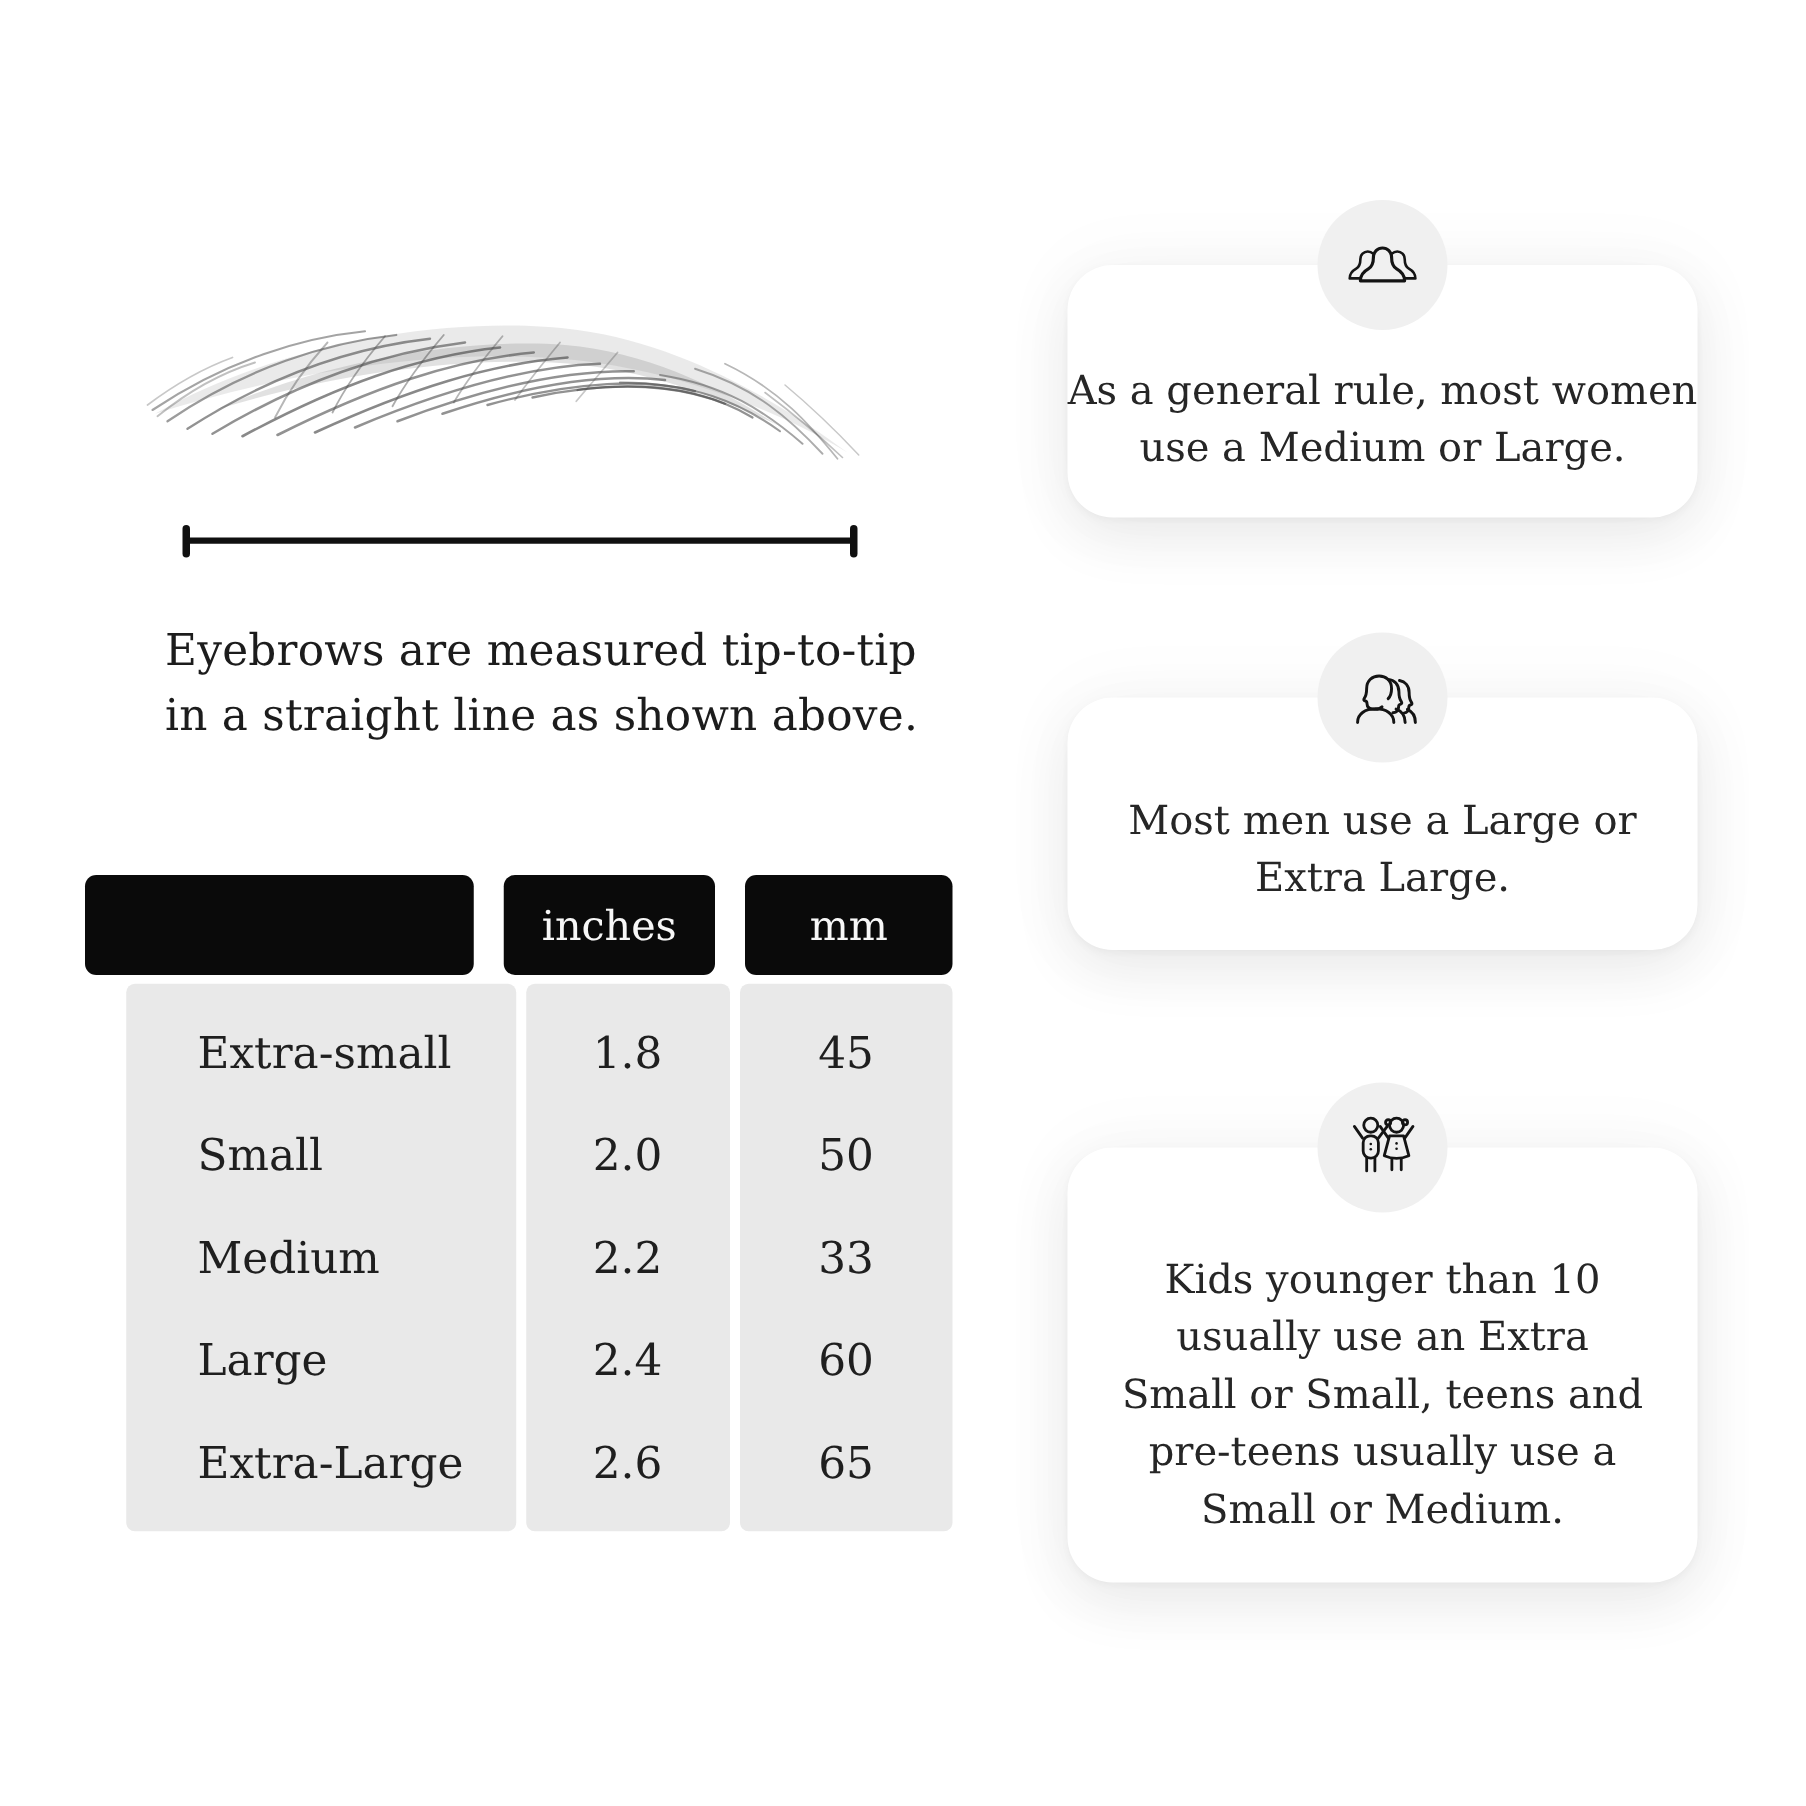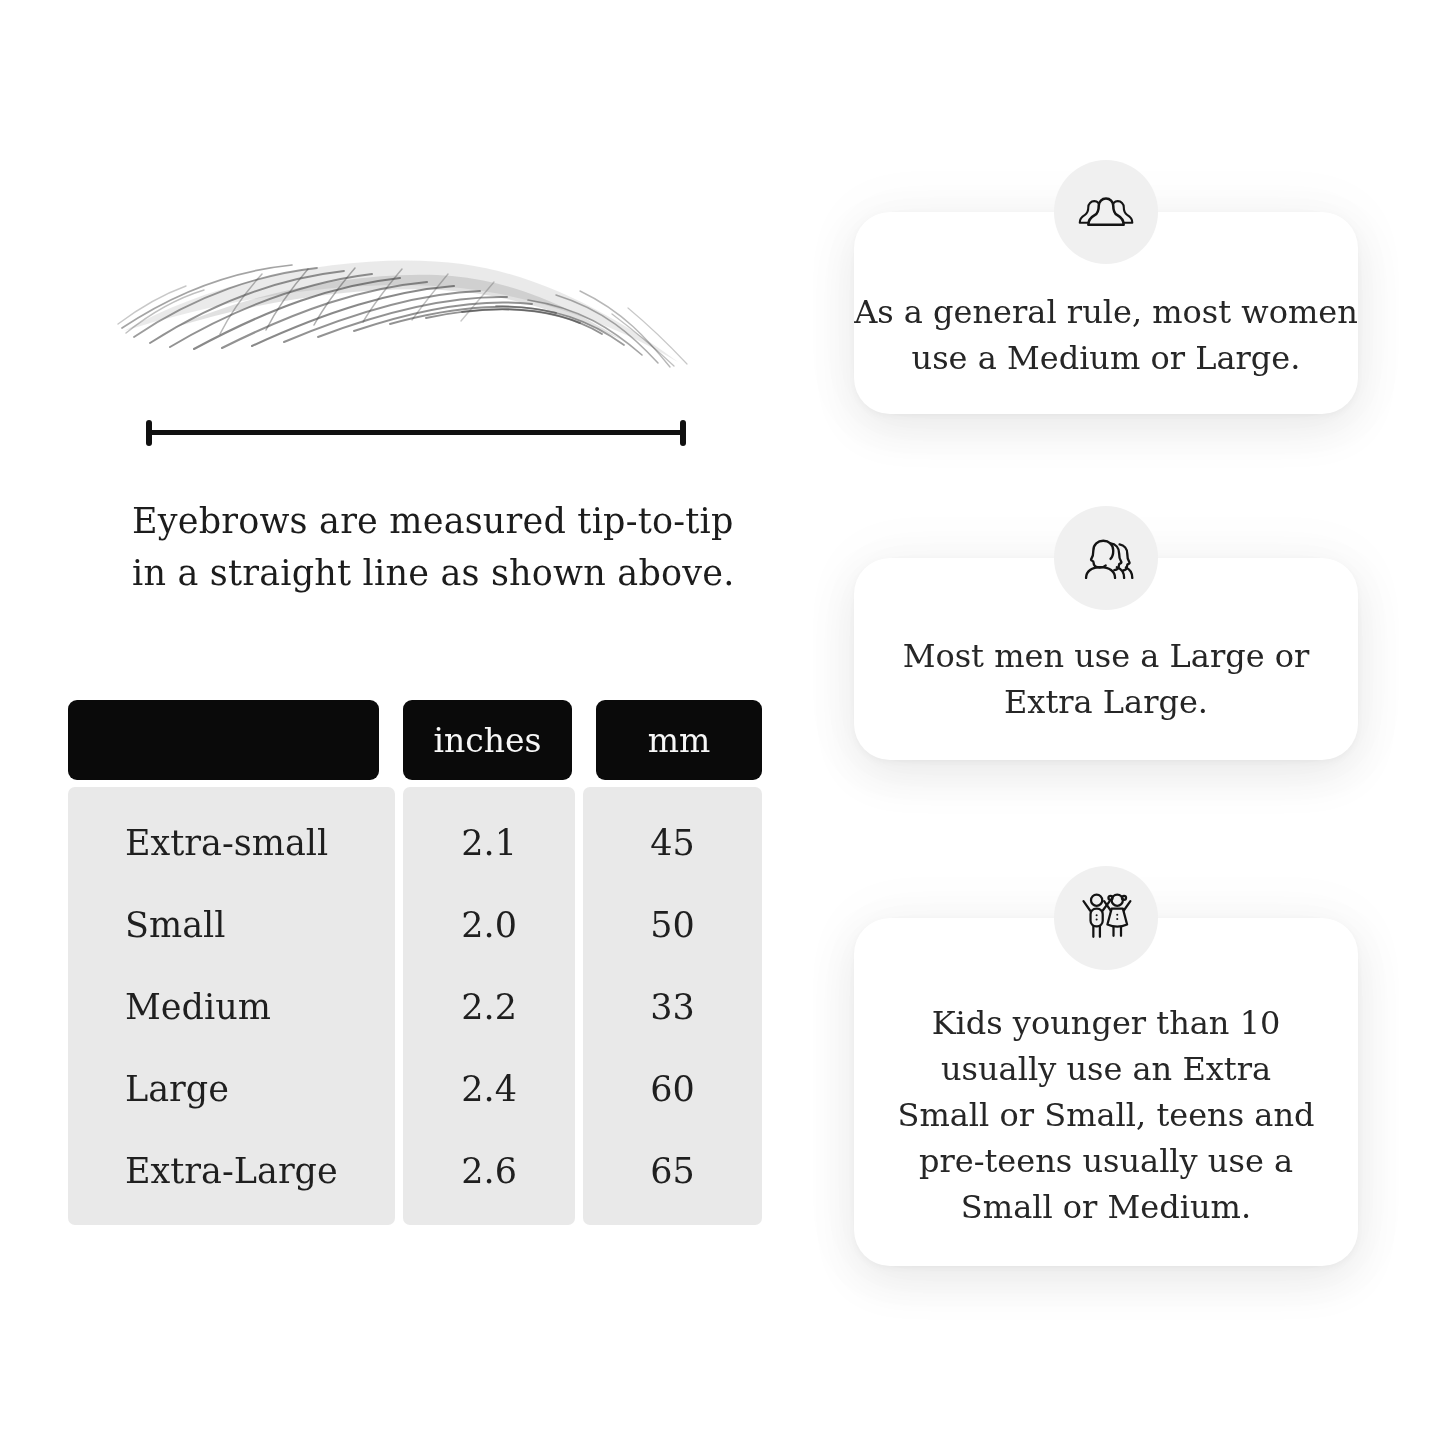--- a/index.html
+++ b/index.html
@@ -20,21 +20,21 @@
   .caption { position:absolute; left:132px; top:495px; width:640px; font-size:35px; line-height:52px; color:#1c1c1c; letter-spacing:0.2px; }
 
   
   .size-table { position:absolute; left:68px; top:700px; width:694px; }
   .t-head { display:flex; gap:24px; }
   .t-h { height:80px; background:#0a0a0a; border-radius:9px; color:#f7f7f7;
          display:flex; align-items:center; justify-content:center; font-size:33px; }
   .t-h.c1 { width:326px; } .t-h.c2 { width:178px; } .t-h.c3 { width:174px; }
   .t-body { display:flex; gap:8px; margin-top:7px; }
   .t-col { background:#e9e9e9; border-radius:7px; height:438px; padding-top:15px; }
-  .t-col.c1 { width:340px; } .t-col.c2 { width:178px; } .t-col.c3 { width:186px; }
+  .t-col.c1 { width:340px;margin-left:33px; } .t-col.c2 { width:178px; } .t-col.c3 { width:186px; }
   .t-cell { height:82px; display:flex; align-items:center; font-size:35px; color:#1f1f1f; }
   .t-col.c1 .t-cell { padding-left:57px; justify-content:flex-start; }
   .t-col.c2 .t-cell, .t-col.c3 .t-cell { justify-content:center; }
 
   
   .card { position:absolute; left:854px; width:504px; background:#ffffff; border-radius:36px;
           box-shadow:0 2px 6px rgba(0,0,0,0.035), 0 16px 48px rgba(0,0,0,0.075), 0 0 60px 10px rgba(0,0,0,0.028);
           display:flex; flex-direction:column; align-items:center; justify-content:center; text-align:center; }
   .card-1 { top:212px; height:202px; padding-top:44px; }
   .card-2 { top:558px; height:202px; padding-top:40px; }
@@ -104,21 +104,21 @@
     </div>
     <div class="t-body">
       <div class="t-col c1">
         <div class="t-cell">Extra-small</div>
         <div class="t-cell">Small</div>
         <div class="t-cell">Medium</div>
         <div class="t-cell">Large</div>
         <div class="t-cell">Extra-Large</div>
       </div>
       <div class="t-col c2">
-        <div class="t-cell">2.1</div>
+        <div class="t-cell">1.8</div>
         <div class="t-cell">2.0</div>
         <div class="t-cell">2.2</div>
         <div class="t-cell">2.4</div>
         <div class="t-cell">2.6</div>
       </div>
       <div class="t-col c3">
         <div class="t-cell">45</div>
         <div class="t-cell">50</div>
         <div class="t-cell">33</div>
         <div class="t-cell">60</div>

